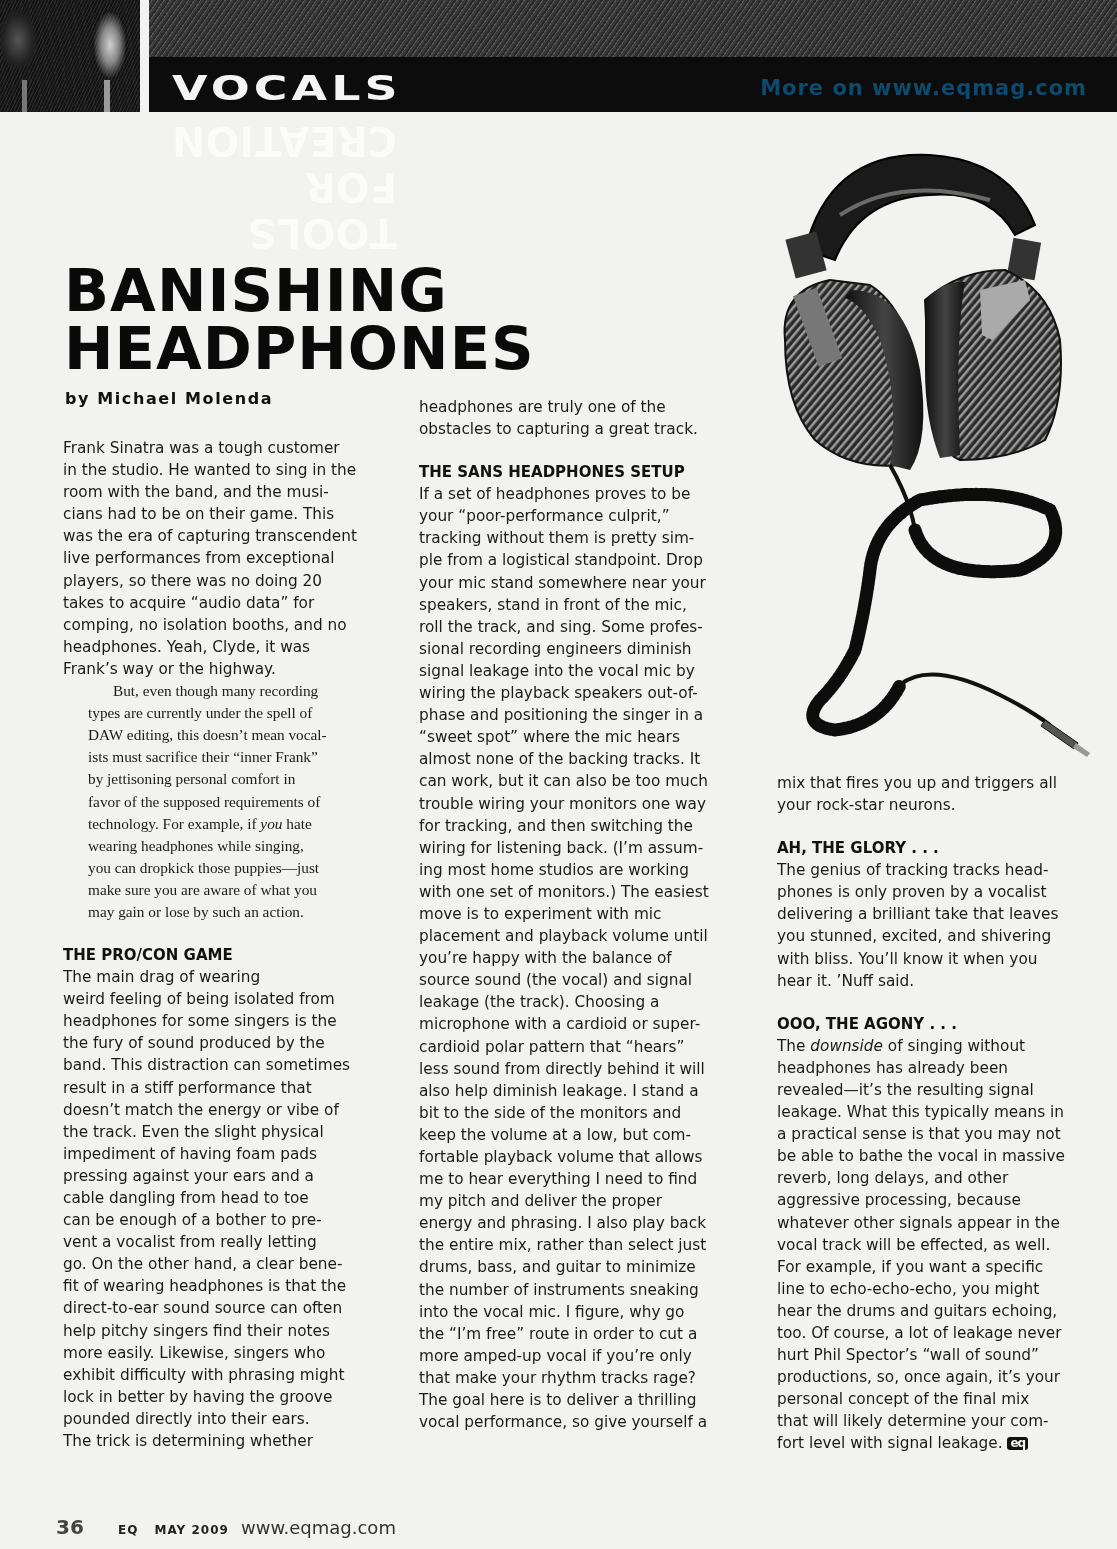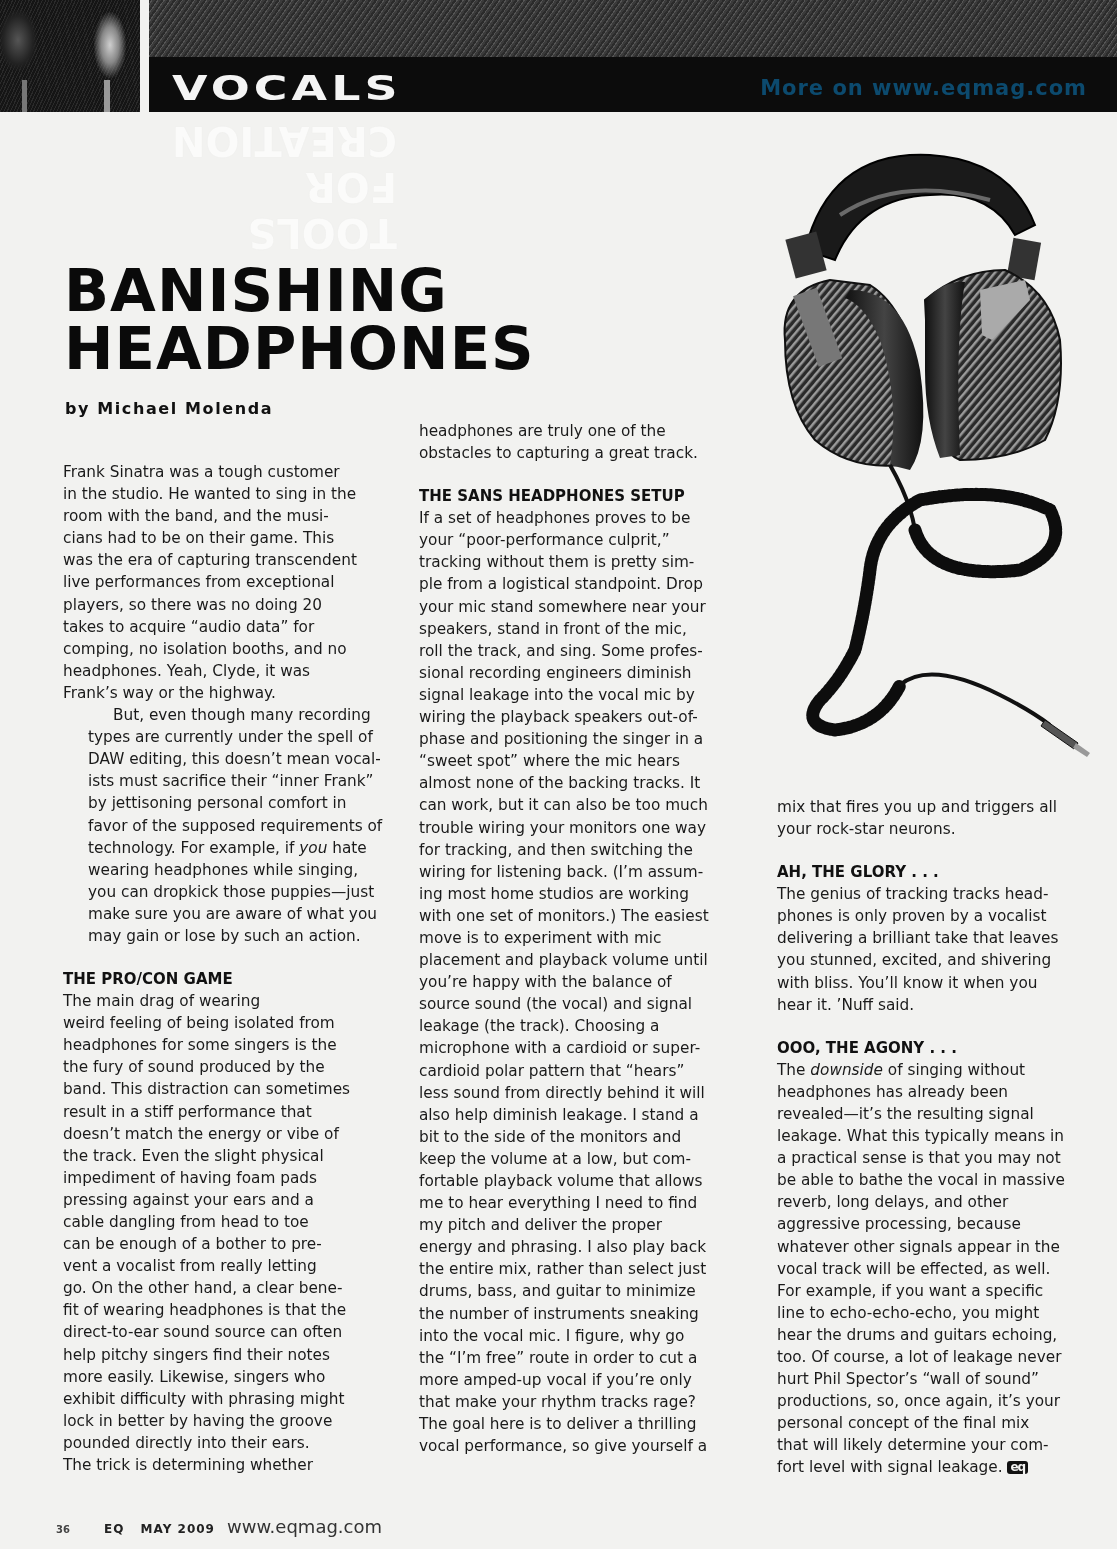--- a/index.html
+++ b/index.html
@@ -54,51 +54,51 @@
     }
     .ghost div { text-align: left; }
     
     .title {
       position: absolute; left: 64px; top: 262px;
       font-family: "DejaVu Sans", sans-serif; font-weight: bold;
       font-size: 58px; line-height: 58px; color: #0a0a0a; letter-spacing: 1px;
       transform: scaleX(1.02); transform-origin: left top;
     }
     .byline {
-      position: absolute; left: 65px; top: 399px;
+      position: absolute; left: 65px; top: 389px;
       font-weight: bold; font-size: 16px; letter-spacing: 1.6px; color: #111;
     }
     
     .col {
       position: absolute; font-family: "DejaVu Sans", sans-serif;
-      font-size: 15.3px; line-height: 22.1px; color: #1a1a1a; margin-top: 24px;
+      font-size: 15.3px; line-height: 22.1px; color: #1a1a1a;
     }
     .col1 { left: 63px; top: 437px; width: 330px; }
     .col2 { left: 419px; top: 396px; width: 330px; }
     .col3 { left: 777px; top: 772px; width: 330px; }
     .col p { margin: 0; }
-    .col .indent { text-indent: 25px; }
+    .col .indent { text-indent: 25px; font-family: Liberation Serif, serif; }
     .col h3 {
       margin: 0; font-size: 15px; font-weight: bold; line-height: 22px; color: #111;
     }
     .gap { height: 21px; }
     .col .ln { display: block; white-space: nowrap; }
     .col em { font-style: italic; }
     .end-mark {
       display: inline-block; font-weight: bold; font-size: 12px; letter-spacing: -1px;
       background: #111; color: #f2f2f0; padding: 0 3px; border-radius: 3px; line-height: 13px;
       vertical-align: 1px;
     }
     
     .art { position: absolute; left: 760px; top: 140px; width: 355px; height: 620px; }
     
     .footer {
       position: absolute; left: 56px; top: 1518px; font-size: 13px; line-height: 18px; color: #222;
     }
-    .footer .pg { font-weight: bold; font-size: 10px; color: #444; margin-right: 30px; }
+    .footer .pg { font-weight: bold; font-size: 20px; color: #444; margin-right: 30px; }
     .footer .mag { font-weight: bold; letter-spacing: 1px; font-size: 12px; margin-right: 12px; }
     .footer .date { font-weight: bold; letter-spacing: 1px; font-size: 12px; margin-right: 8px; }
     .footer .url { font-size: 18px; color: #333; }
   </style>
 </head>
 <body>
 
 <div class="hdr-photo">
   <div class="mic-stand"></div>
   <div class="mic-stand2"></div>

